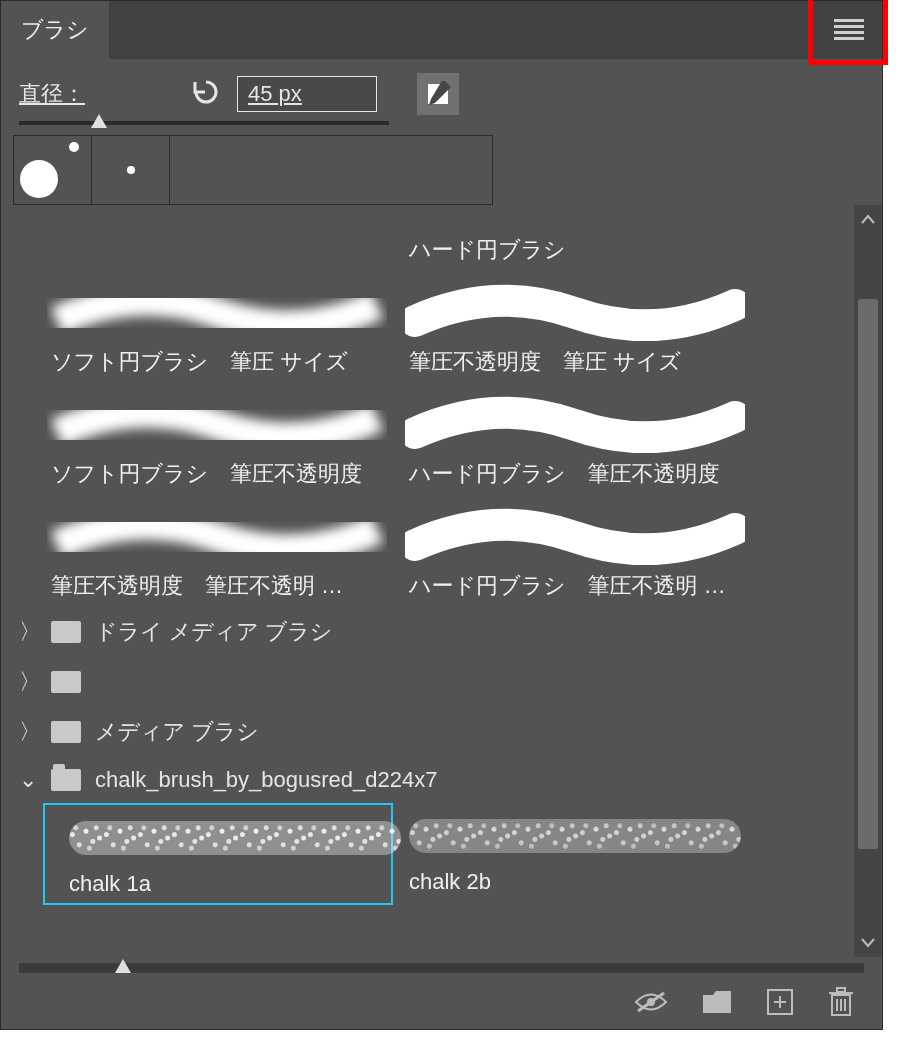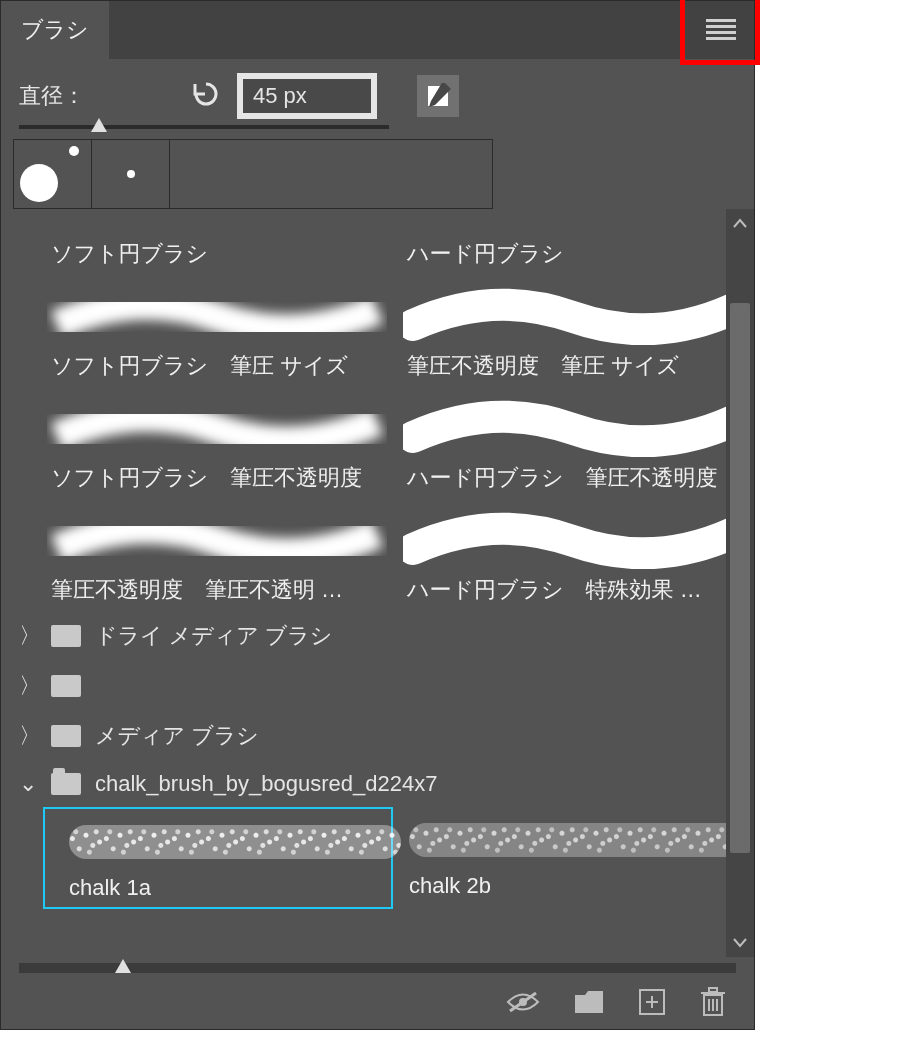--- a/index.html
+++ b/index.html
@@ -1,30 +1,30 @@
 <!DOCTYPE html>
 <html><head>
 <meta charset="utf-8">
 <style>
   * { box-sizing: border-box; margin: 0; padding: 0; font-family: "Hiragino Kaku Gothic ProN", "Meiryo", sans-serif; }
   body { background: #fff; width: 900px; height: 1039px; }
   .panel {
-    width: 755px; height: 1030px; background: #535353;
+    width: 883px; height: 1030px; background: #535353;
     color: #e5e5e5; display: flex; flex-direction: column;
     border: 1px solid #2a2a2a;
   }
   .tabs { display: flex; align-items: center; height: 58px; background: #424242; }
   .tab { padding: 0 20px; height: 100%; display: flex; align-items: center; font-size: 22px; color: #b0b0b0; cursor: pointer; }
   .tab.active { background: #535353; color: #f0f0f0; }
   .menu-btn { margin-left: auto; margin-right: 5px; width: 56px; height: 46px; display:flex; align-items:center; justify-content:center; cursor:pointer; }
   .menu-highlight { position:absolute; border:5px solid #ff0000; width:80px; height:70px; pointer-events:none; }
-  .size-row { display:flex; align-items:center; gap:16px; padding: 14px 18px 0 18px; font-size:22px; }
+  .size-row { display:flex; align-items:center; gap:16px; padding: 14px 18px 0 18px; font-size:22px;text-decoration:underline; }
   .size-label { color:#e5e5e5; }
   .reset-btn { margin-left: 90px; cursor:pointer; }
-  .size-input { background:#494949; border:6px solid #e5e5e5; color:#e5e5e5; padding:4px 10px; font-size:22px; width:140px; }
+  .size-input { background:#494949; border:1px solid #e5e5e5; color:#e5e5e5; padding:4px 10px; font-size:22px; width:140px; }
   .edit-icon { width:42px; height:42px; background:#717171; display:flex; align-items:center; justify-content:center; cursor:pointer; margin-left:24px; }
   .slider-row { padding: 6px 18px 10px 18px; }
   .slider-track { height:4px; background:#2b2b2b; position:relative; width: 370px; }
   .slider-thumb { position:absolute; top:-7px; width:16px; height:14px; background:#e0e0e0; clip-path: polygon(50% 0, 100% 100%, 0 100%); }
   .preview-row { display:flex; align-items:center; border:1px solid #2a2a2a; width:480px; height:70px; margin-left:12px; }
   .pv-cell { width:78px; height:100%; border-right:1px solid #2a2a2a; position:relative; }
   .pv-dot-a { position:absolute; bottom:6px; left:6px; width:38px; height:38px; background:#fff; border-radius:50%; }
   .pv-tip { position:absolute; top:6px; right:12px; width:10px; height:10px; background:#fff; border-radius:50%; }
   .pv-dot-b { position:absolute; top:50%; left:50%; transform:translate(-50%,-50%); width:8px; height:8px; background:#fff; border-radius:50%;}
   .brush-area { flex:1; display:flex; overflow:hidden; }
@@ -115,21 +115,20 @@
     </div>
     <div style="flex:1;height:100%;"></div>
   </div>
 
   <div class="brush-area">
     <div class="brush-list">
 
       <div class="row2">
         <div class="brush-card">
           <div class="stroke" style="height:14px;"></div>
-          <div class="brush-label">ソフト円ブラシ</div>
         </div>
         <div class="brush-card">
           <div class="stroke" style="height:14px;"></div>
           <div class="brush-label">ハード円ブラシ</div>
         </div>
       </div>
 
       <div class="row2">
         <div class="brush-card">
           <div class="stroke"><svg viewBox="0 0 340 64">
@@ -179,21 +178,21 @@
                   </filter>
                 </defs>
                 <path d="M10 44 Q90 8 170 36 T330 28" stroke="#fff" stroke-width="30" fill="none" filter="url(#b3)"></path>
               </svg></div>
           <div class="brush-label">筆圧不透明度　筆圧不透明 …</div>
         </div>
         <div class="brush-card">
           <div class="stroke"><svg viewBox="0 0 340 64">
                 <path d="M10 44 Q90 8 170 36 T330 28" stroke="#fff" stroke-width="32" fill="none" stroke-linecap="round"></path>
               </svg></div>
-          <div class="brush-label">ハード円ブラシ　特殊効果 …</div>
+          <div class="brush-label">ハード円ブラシ　筆圧不透明 …</div>
         </div>
       </div>
 
       <div class="folder">
         <span class="chev">〉</span>
         <span class="folder-icon"></span>
         <span>ドライ メディア ブラシ</span>
       </div>
       <div class="folder">
         <span class="chev">〉</span>

